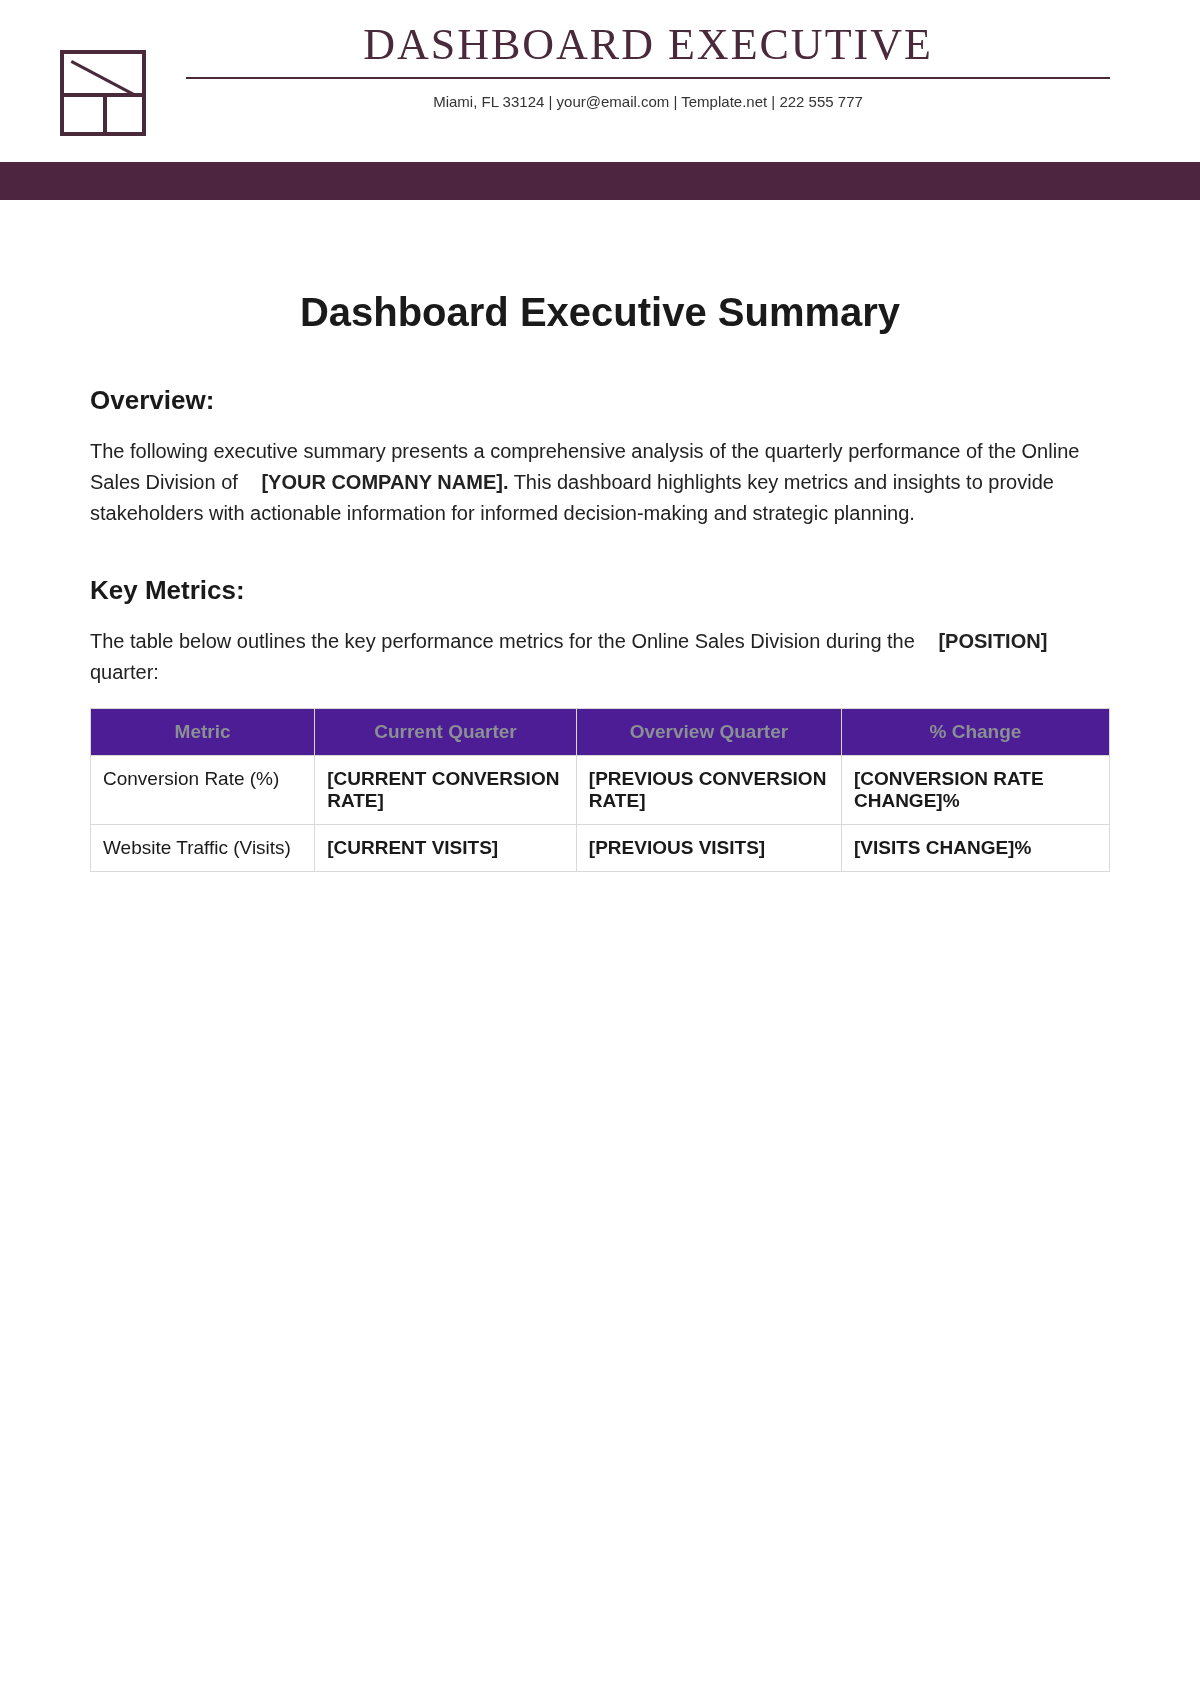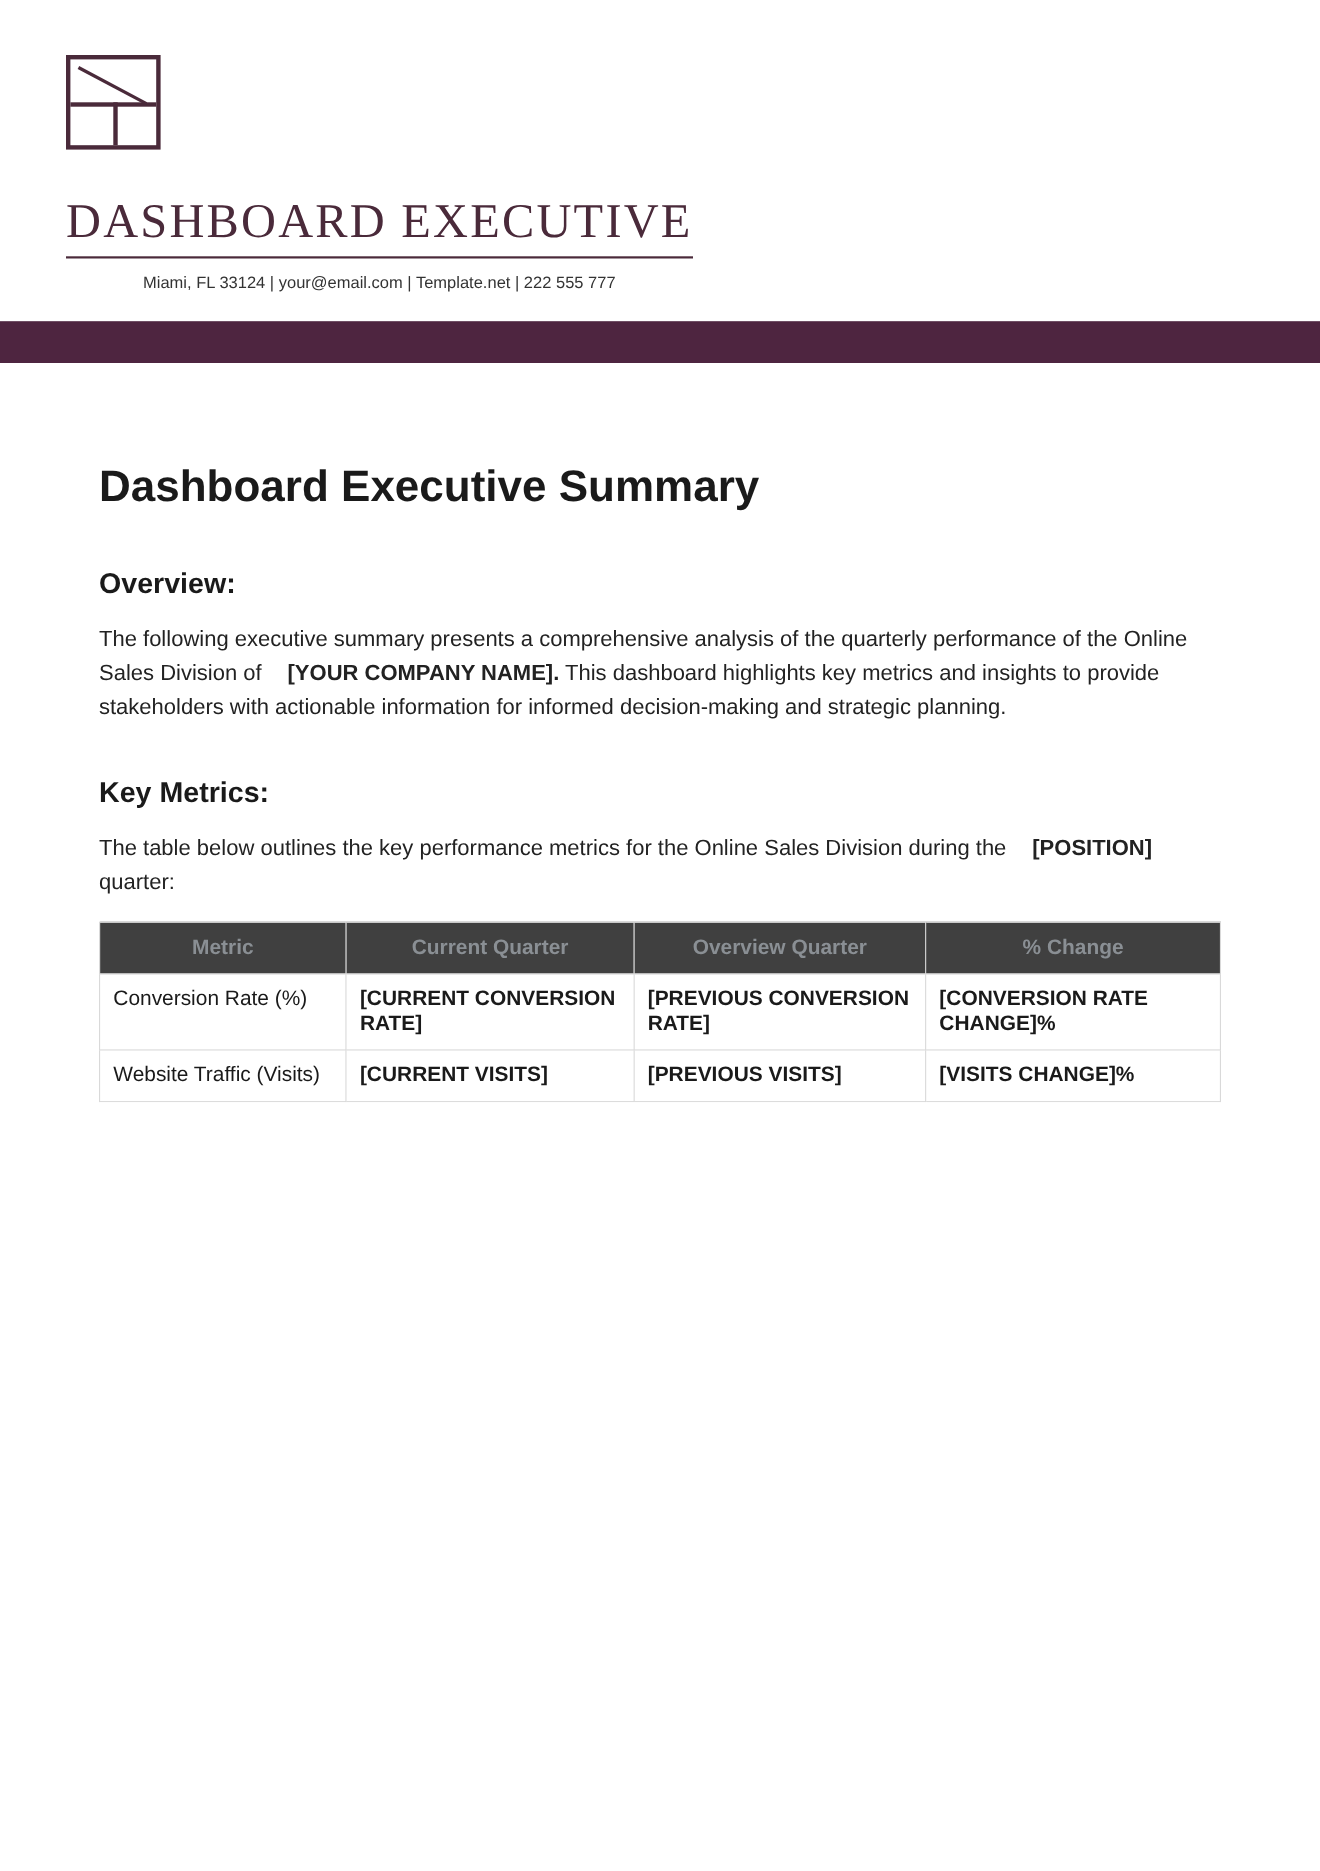--- a/index.html
+++ b/index.html
@@ -7,21 +7,20 @@
     font-family: Arial, Helvetica, sans-serif;
     background: #fff;
     color: #1a1a1a;
     width: 1200px;
   }
   .header {
     display: flex;
     align-items: flex-start;
     padding: 20px 90px 0 60px;
     gap: 40px;
-    flex-direction: column;
   }
   .logo-block {
     flex: 0 0 auto;
     padding-top: 30px;
   }
   .logo {
     width: 86px;
     height: 86px;
     border: 4px solid #4a2a3a;
     position: relative;
@@ -80,20 +79,21 @@
     height: 38px;
     margin-top: 26px;
   }
   .content {
     padding: 90px 90px 0 90px;
   }
   h1.page-title {
     font-size: 40px;
     font-weight: 800;
     margin-bottom: 50px;
+    text-align: center;
   }
   .meta p {
     font-size: 20px;
     line-height: 1.55;
     color: #222;
   }
   .meta .bold { font-weight: 800; }
   .section-h {
     font-size: 26px;
     font-weight: 800;
@@ -115,21 +115,21 @@
   table.metrics th, table.metrics td {
     border: 1px solid #d9d9d9;
     padding: 12px 12px;
     text-align: left;
     vertical-align: top;
   }
   table.metrics th {
     color: #8a8f94;
     font-weight: 700;
     text-align: center;
-    background: #404040;
+    background: #4c1d95;
   }
   table.metrics td.bold { font-weight: 800; }
   table.metrics td:first-child { width: 22%; }
 </style>
 </head>
 <body>
 
 <div class="header">
   <div class="logo-block">
     <div class="logo">

